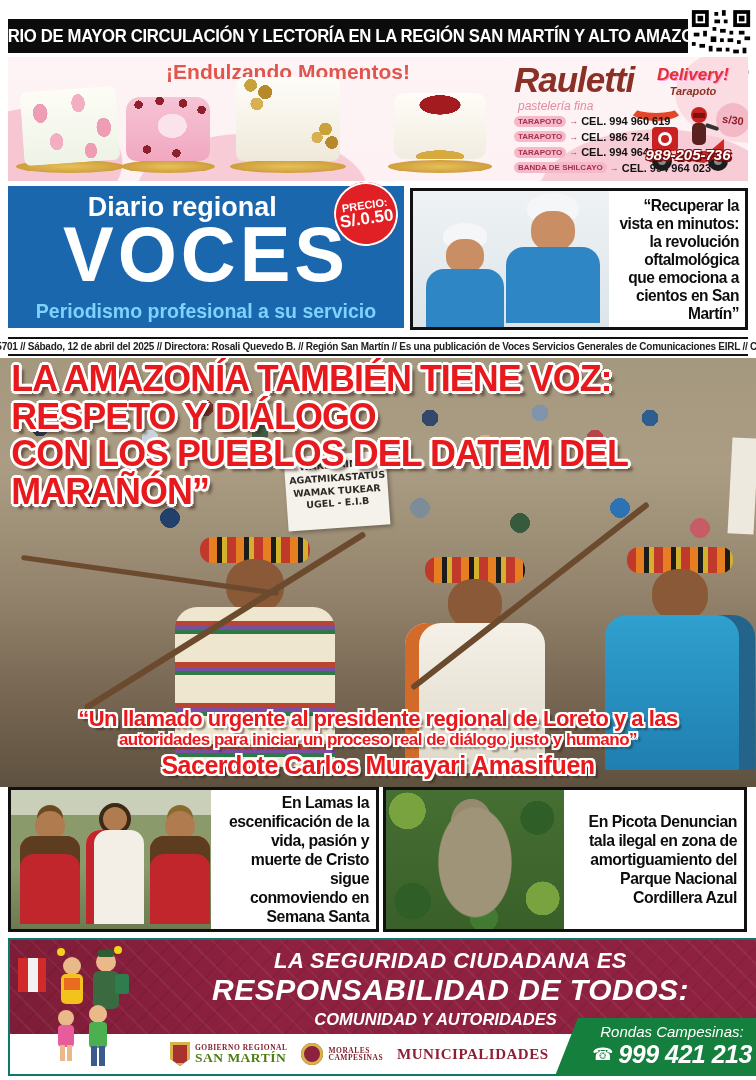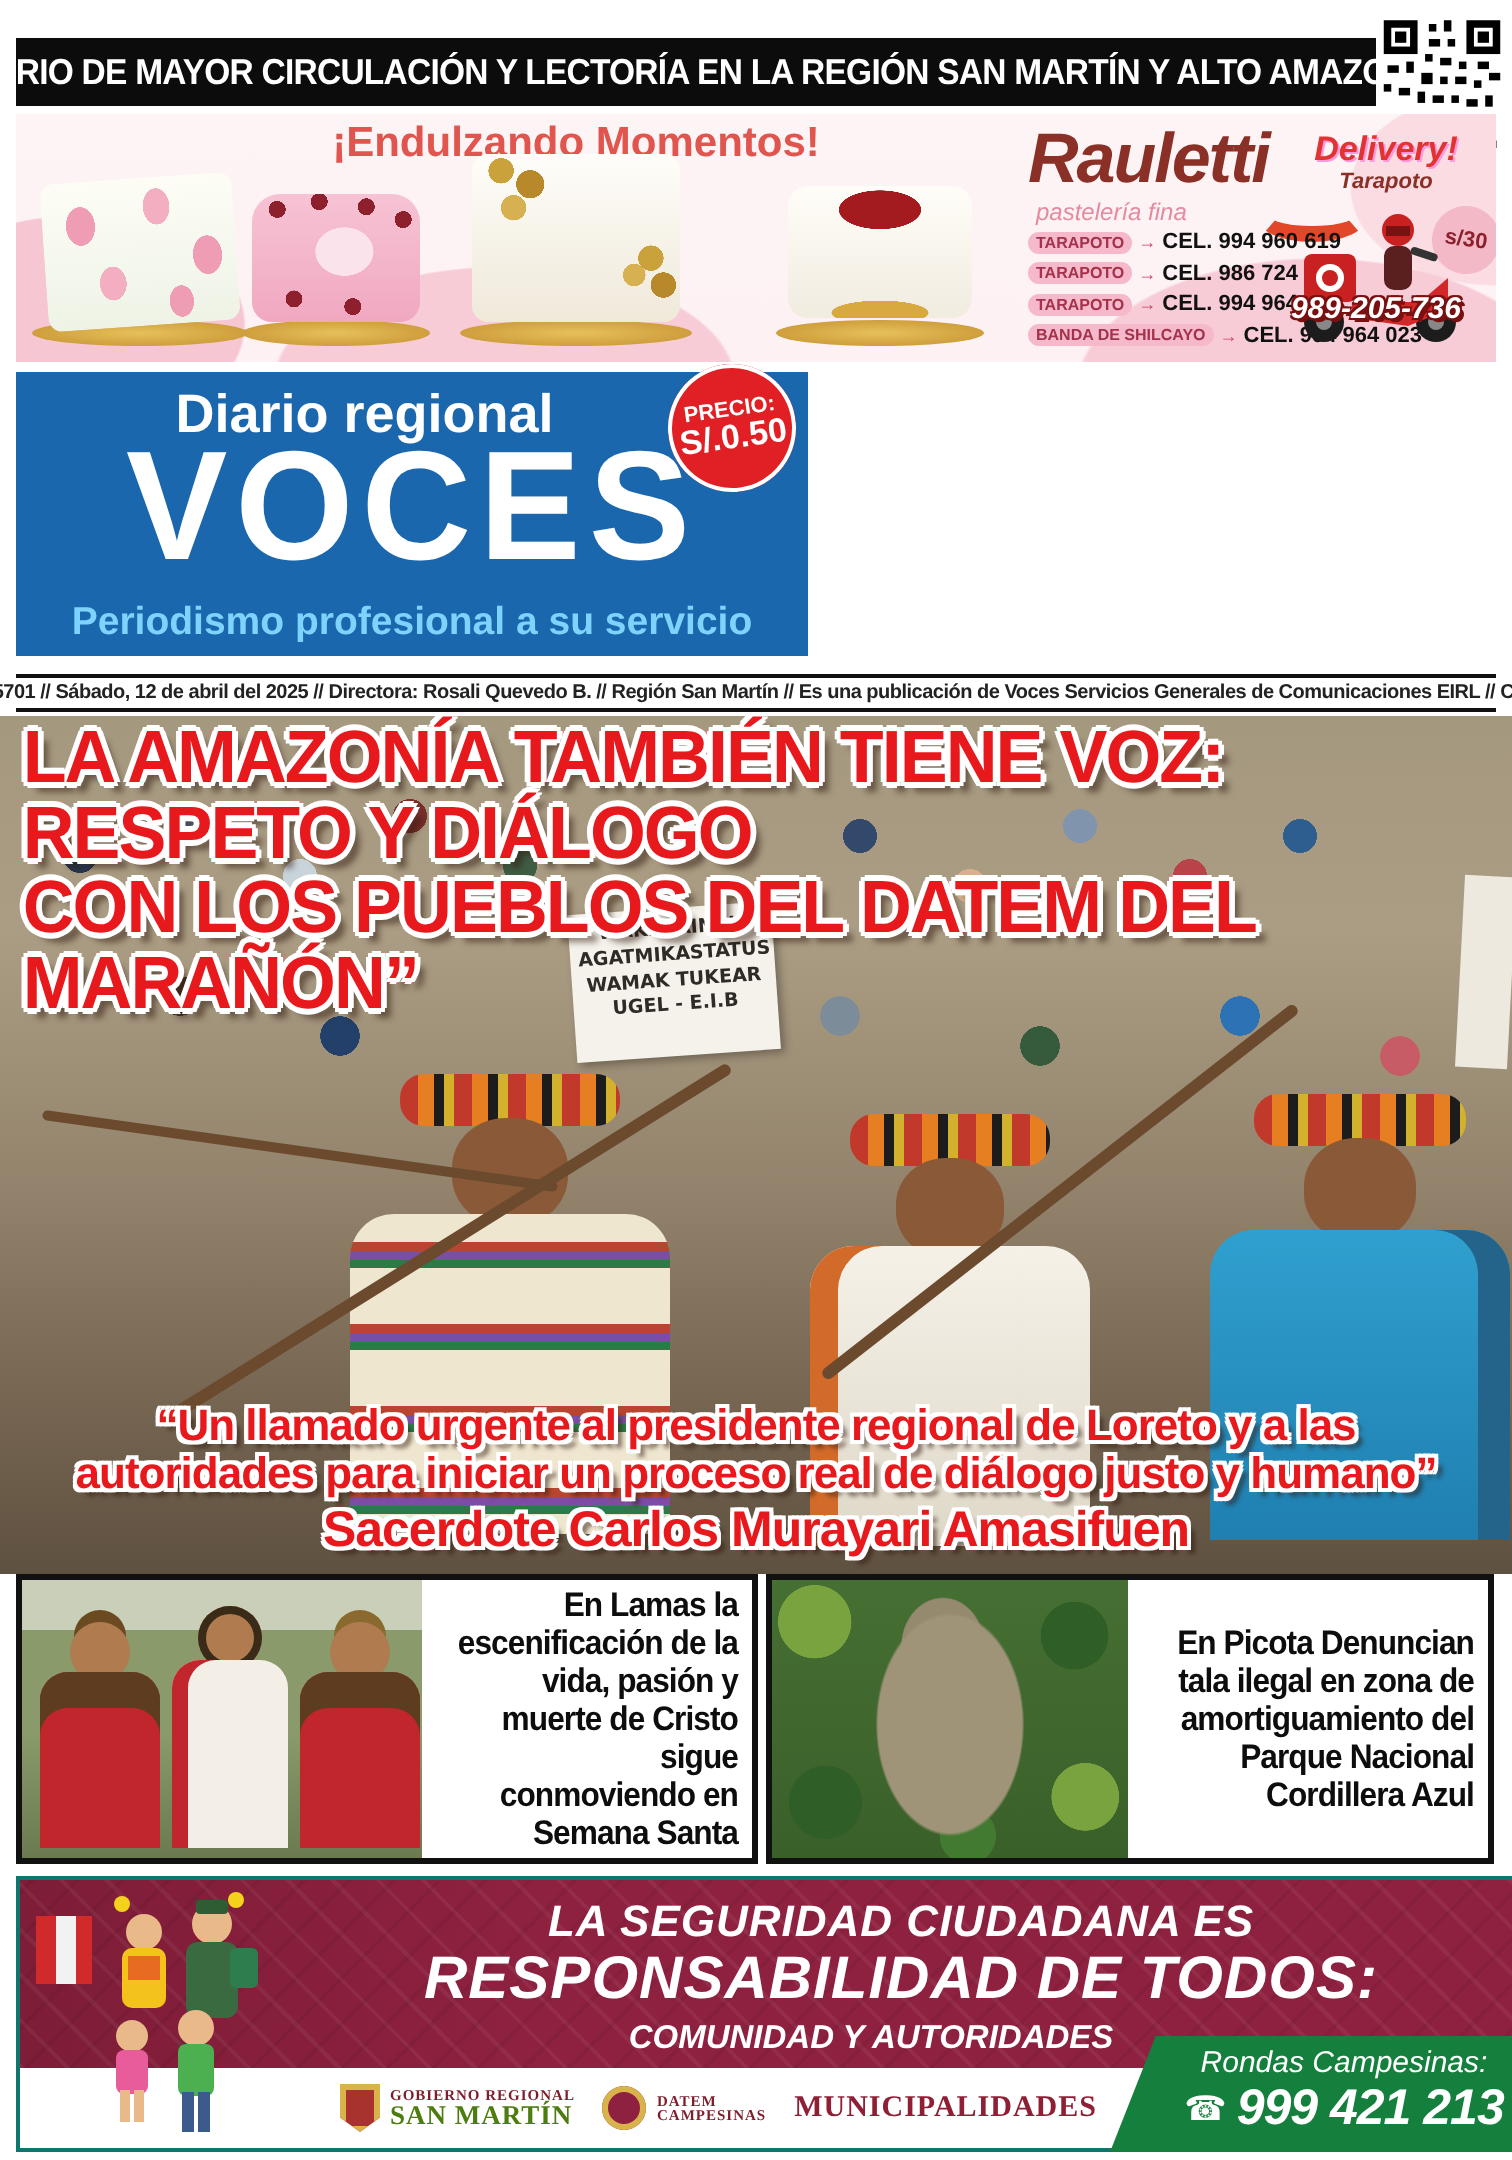--- a/index.html
+++ b/index.html
@@ -182,21 +182,21 @@
   .ch2 .face { width:54px; height:50px; }
   .ch2 .torso { width:140px; height:150px;
     background:linear-gradient(#f5f1e8,#ded8c8); box-shadow:inset 14px 0 0 #d26a2a; }
   .ch3 { left:600px; width:160px; height:240px; }
   .ch3 .band { width:106px; }
   .ch3 .face { width:56px; height:52px; }
   .ch3 .torso { width:150px; height:155px;
     background:linear-gradient(#2fa0cf,#1f7fb0); box-shadow:inset -16px 0 0 #24648a; }
   .quote { position:absolute; bottom:8px; left:0; width:100%; text-align:center; }
   .quote .q1 { font-size:22px; }
-  .quote .q2 { font-size:22px; }
+  .quote .q2 { font-size:17px; }
   .quote .q3 { font-size:25px; margin-top:2px; }
   .quote div { font-weight:bold; letter-spacing:-0.5px; line-height:1.1; color:#e8191c;
     text-shadow:2px 0 0 #fff,-2px 0 0 #fff,0 2px 0 #fff,0 -2px 0 #fff,2px 2px 0 #fff,
       -2px -2px 0 #fff,2px -2px 0 #fff,-2px 2px 0 #fff,4px 4px 2px rgba(50,25,15,.55); }
 
   
   .story-box { position:absolute; top:787px; height:145px; border:3px solid #111; background:#fff;
     display:flex; }
   .sb-left { left:8px; width:371px; }
   .sb-right { left:383px; width:364px; }
@@ -389,20 +389,37 @@
   <div class="masthead">
     <div class="m-kicker">Diario regional</div>
     <div class="m-title">VOCES</div>
     <div class="m-slogan">Periodismo profesional a su servicio</div>
     <div class="m-price">
       <span class="pl">PRECIO:</span>
       <span class="pv">S/.0.50</span>
     </div>
   </div>
 
+  <div class="top-story">
+    <div class="ts-photo">
+      <div class="surgeon s1">
+        <div class="cap"></div>
+          <div class="face"></div>
+          <div class="gown"></div>
+      </div>
+      <div class="surgeon s2">
+        <div class="cap"></div>
+          <div class="face"></div>
+          <div class="gown"></div>
+      </div>
+    </div>
+    <div class="ts-text">
+      <span>“Recuperar la vista en minutos: la revolución oftalmológica que emociona a cientos en San Martín”</span>
+    </div>
+  </div>
 
   <div class="info-bar">
     <span>Año XIX-Nro 5701  // Sábado, 12  de abril del 2025 // Directora: Rosali Quevedo B.  // Región San Martín //  Es una publicación de Voces Servicios Generales de Comunicaciones EIRL // Cel: 999340421</span>
   </div>
 
   <div class="main-photo">
     <div class="sign2"></div>
     <div class="sign">
       <div>WAKEGAINAJI</div>
       <div>AGATMIKASTATUS</div>
@@ -496,21 +513,21 @@
       <div class="logo-item">
         <div class="crest"></div>
         <div class="logo-text">
           <div class="small">GOBIERNO REGIONAL</div>
           <div class="big">SAN MARTÍN</div>
         </div>
       </div>
       <div class="logo-item">
         <div class="round-logo"></div>
         <div class="logo-text">
-          <div class="small">DATEM</div>
+          <div class="small">MORALES</div>
           <div class="small">CAMPESINAS</div>
         </div>
       </div>
       <div class="munis">MUNICIPALIDADES</div>
     </div>
     <div class="phone-badge">
       <div class="pb-label">Rondas Campesinas:</div>
       <div class="pb-row">
         <span class="pb-icon">☎</span>
         <span class="pb-phone">999 421 213</span>

